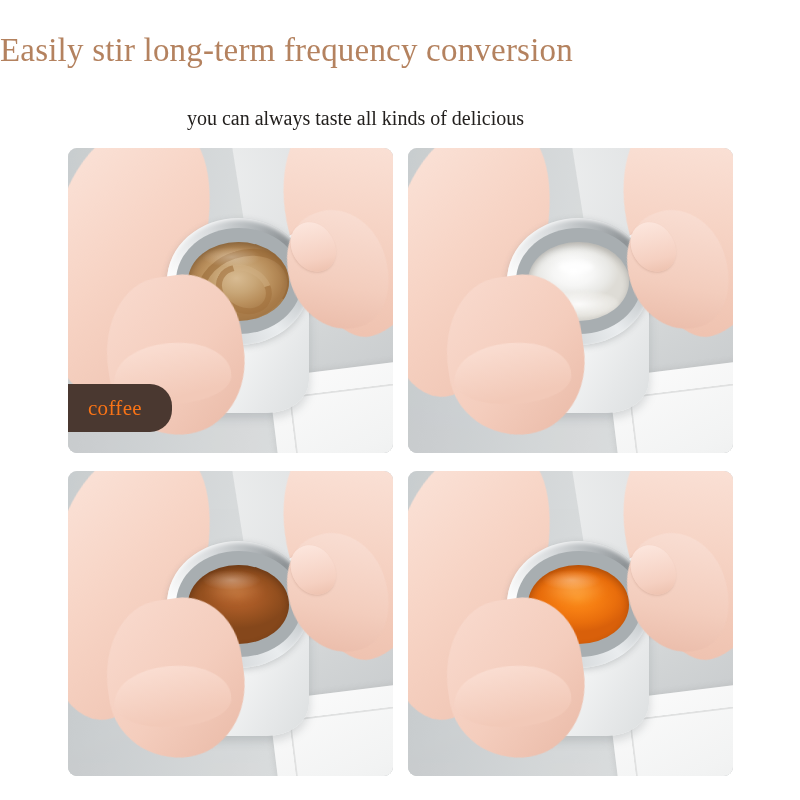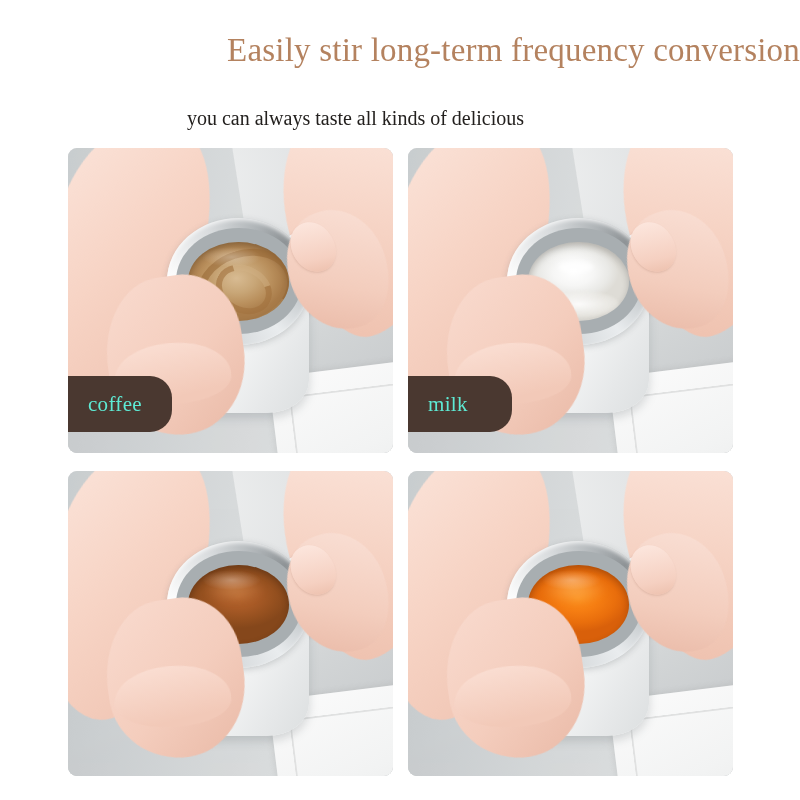--- a/index.html
+++ b/index.html
@@ -18,21 +18,21 @@
     height: 800px;
     background: #ffffff;
   }
 
   
   .headline {
     position: absolute;
     top: 28px;
     left: 0;
     width: 800px;
-    text-align: right;
+    text-align: left;
     font-size: 33px;
     line-height: 44px;
     letter-spacing: 0.2px;
     color: #b4825f;
     font-family: "Liberation Serif", "DejaVu Serif", serif;
     white-space: nowrap;
   }
 
   .subhead {
     position: absolute;
@@ -351,27 +351,27 @@
     background: radial-gradient(closest-side, rgba(255,255,255,0.30), rgba(255,255,255,0));
     pointer-events: none;
   }
 
   
   .badge {
     position: absolute;
     left: 0;
     bottom: 21px;
     min-width: 104px;
-    height: 56px;
+    height: 48px;
     padding: 0 22px 0 20px;
     display: flex;
     align-items: center;
     background: #4a3830;
     border-radius: 0 22px 22px 0;
-    color: #5eead4;
+    color: #f97316;
     font-family: "Liberation Serif", "DejaVu Serif", serif;
     font-size: 21px;
     line-height: 44px;
     letter-spacing: 0.3px;
     white-space: nowrap;
   }
 </style>
 </head>
 <body>
 
@@ -423,21 +423,20 @@
                 <div class="gloss"></div>
               </div>
             </div>
           </div>
         </div>
         <div class="arm hand-left"></div>
         <div class="arm fingers"></div>
         <div class="arm hand-right"></div>
         <div class="thumb"></div>
       </div>
-      <div class="badge">milk</div>
     </div>
 
     <div class="card">
       <div class="scene">
         <div class="mat"></div>
         <div class="tray"></div>
         <div class="arm arm-left"></div>
         <div class="arm arm-right"></div>
         <div class="mug">
           <div class="mug-handle"></div>

